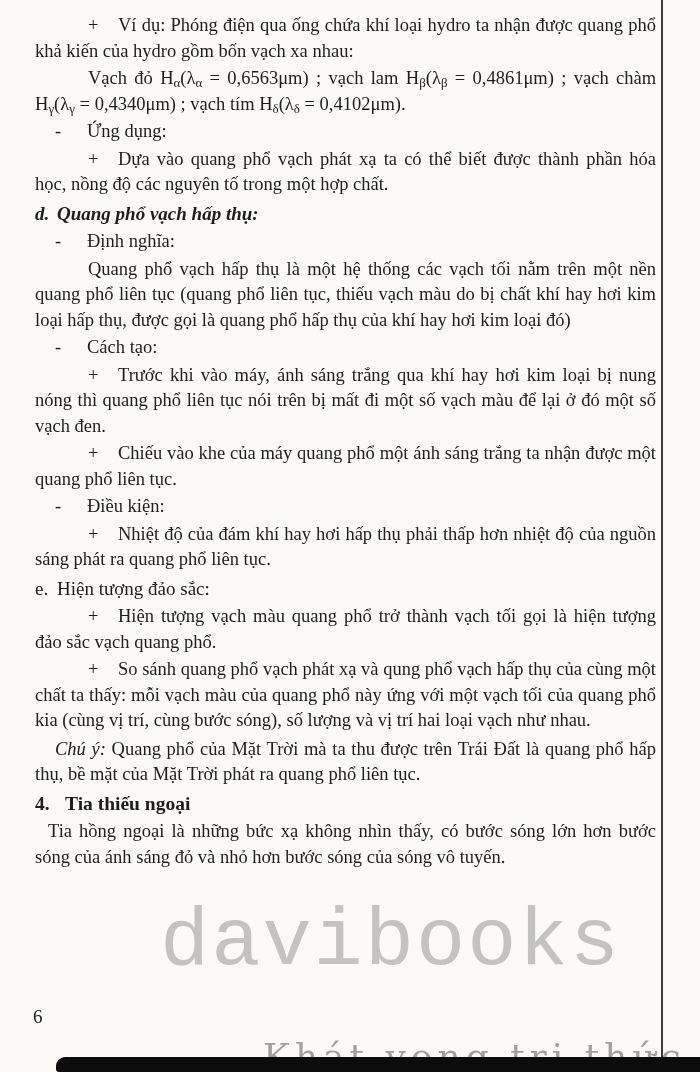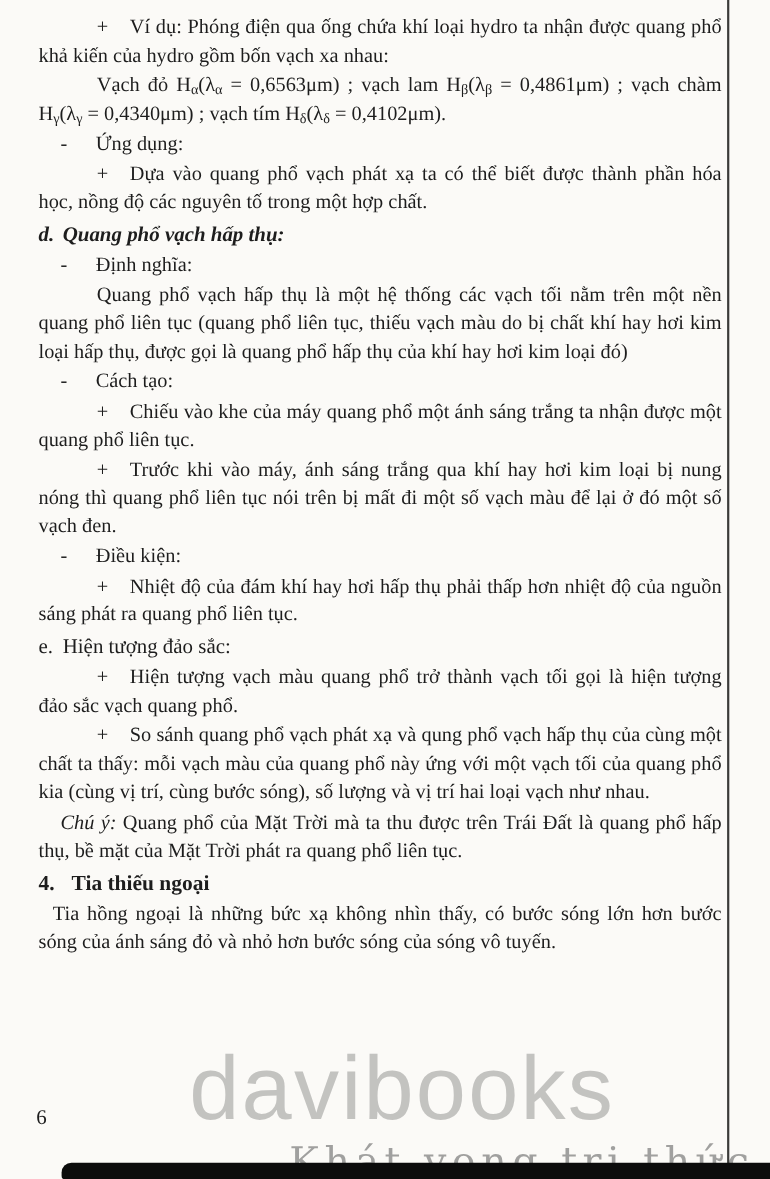--- a/index.html
+++ b/index.html
@@ -46,29 +46,28 @@
   .page-number {
     position: absolute;
     left: 33px;
     top: 1006px;
     font-size: 19px;
     z-index: 1;
   }
   .watermark-title {
     position: absolute;
     left: 160px;
-    top: 943px;
+    top: 896px;
     font-size: 82px;
     letter-spacing: 2px;
     color: rgba(150, 150, 148, 0.55);
-    font-family: Liberation Sans, sans-serif;
+    font-family: Liberation Mono, monospace;
     z-index: 2;
     pointer-events: none;
     white-space: nowrap;
-    margin-left: 12px;
   }
   .watermark-subtitle {
     position: absolute;
     left: 263px;
     top: 1036px;
     font-size: 36px;
     letter-spacing: 5px;
     color: rgba(138, 138, 136, 0.8);
     font-family: "DejaVu Serif", serif;
     z-index: 2;
@@ -109,23 +108,23 @@
   <p class="indent-lg"><span class="marker-plus">+</span><span>Dựa vào quang phổ vạch phát xạ ta có thể biết được thành phần hóa học, nồng độ các nguyên tố trong một hợp chất.</span></p>
 
   <p class="h-bold-italic sect"><span class="marker-de">d.</span><span>Quang phổ vạch hấp thụ:</span></p>
 
   <p class="indent-md"><span class="marker-dash">-</span><span>Định nghĩa:</span></p>
 
   <p class="indent-lg"><span>Quang phổ vạch hấp thụ là một hệ thống các vạch tối nằm trên một nền quang phổ liên tục (quang phổ liên tục, thiếu vạch màu do bị chất khí hay hơi kim loại hấp thụ, được gọi là quang phổ hấp thụ của khí hay hơi kim loại đó)</span></p>
 
   <p class="indent-md"><span class="marker-dash">-</span><span>Cách tạo:</span></p>
 
+  <p class="indent-lg"><span class="marker-plus">+</span><span>Trước khi vào máy, ánh sáng trắng qua khí hay hơi kim loại bị nung nóng thì quang phổ liên tục nói trên bị mất đi một số vạch màu để lại ở đó một số vạch đen.</span></p>
+
   <p class="indent-lg"><span class="marker-plus">+</span><span>Chiếu vào khe của máy quang phổ một ánh sáng trắng ta nhận được một quang phổ liên tục.</span></p>
-
-  <p class="indent-lg"><span class="marker-plus">+</span><span>Trước khi vào máy, ánh sáng trắng qua khí hay hơi kim loại bị nung nóng thì quang phổ liên tục nói trên bị mất đi một số vạch màu để lại ở đó một số vạch đen.</span></p>
 
   <p class="indent-md"><span class="marker-dash">-</span><span>Điều kiện:</span></p>
 
   <p class="indent-lg"><span class="marker-plus">+</span><span>Nhiệt độ của đám khí hay hơi hấp thụ phải thấp hơn nhiệt độ của nguồn sáng phát ra quang phổ liên tục.</span></p>
 
   <p class="h-italic sect"><span class="marker-de">e.</span><span>Hiện tượng đảo sắc:</span></p>
 
   <p class="indent-lg"><span class="marker-plus">+</span><span>Hiện tượng vạch màu quang phổ trở thành vạch tối gọi là hiện tượng đảo sắc vạch quang phổ.</span></p>
 
   <p class="indent-lg"><span class="marker-plus">+</span><span>So sánh quang phổ vạch phát xạ và qung phổ vạch hấp thụ của cùng một chất ta thấy: mỗi vạch màu của quang phổ này ứng với một vạch tối của quang phổ kia (cùng vị trí, cùng bước sóng), số lượng và vị trí hai loại vạch như nhau.</span></p>

